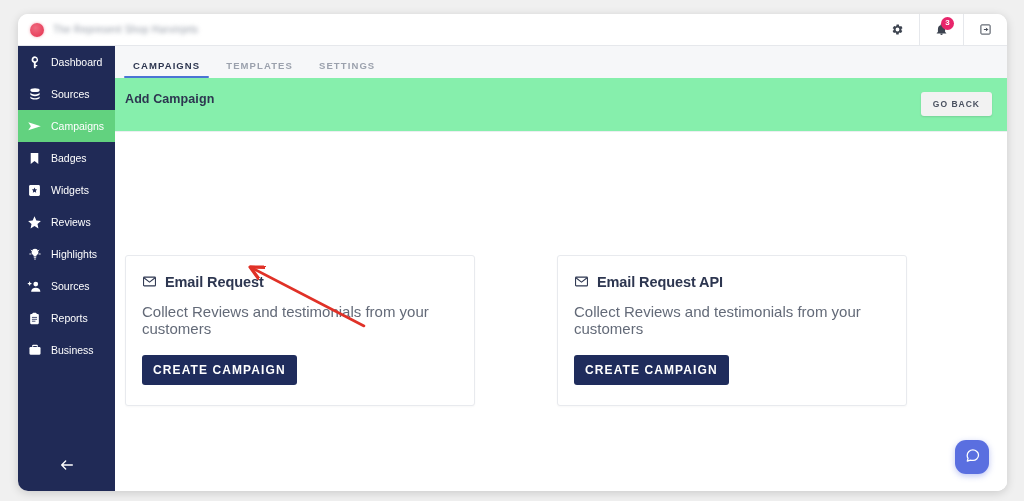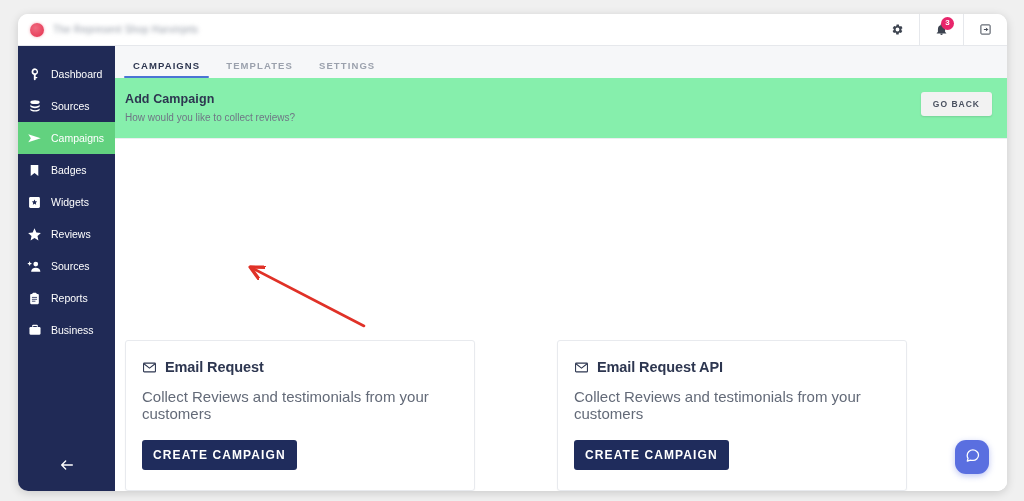--- a/index.html
+++ b/index.html
@@ -107,21 +107,20 @@
     height: calc(100% - 32px);
     display: flex;
   }
 
   
   .sidebar {
     width: 97px;
     background: #202a56;
     flex: 0 0 97px;
     position: relative;
-    padding-top: 12px;
   }
   .nav-item {
     height: 32px;
     display: flex;
     align-items: center;
     gap: 9px;
     padding-left: 9px;
     color: #ffffff;
     font-size: 10.5px;
     cursor: pointer;
@@ -217,21 +216,21 @@
     cursor: pointer;
     box-shadow: 0 1px 2px rgba(0,0,0,.12);
   }
 
   .content {
     flex: 1 1 auto;
     background: #ffffff;
     padding: 37px 0 0 10px;
     display: flex;
     gap: 82px;
-    align-items: flex-end;
+    align-items: center;
   }
 
   .card {
     width: 350px;
     background: #ffffff;
     border: 1px solid #e8eaee;
     border-radius: 3px;
     padding: 18px 16px 20px 16px;
     box-shadow: 0 1px 2px rgba(0,0,0,.03);
   }
@@ -377,20 +376,31 @@
 
       <div class="nav-item">
         <span class="nav-icon">
           <svg width="15" height="15" viewBox="0 0 24 24" fill="currentColor">
             <path d="M12 2l3 6.6 7.2.8-5.4 4.9 1.5 7.1L12 17.7 5.7 21.4l1.5-7.1L1.8 9.4 9 8.6z"></path>
           </svg>
         </span>
         <span class="nav-label">Reviews</span>
       </div>
 
+      <div class="nav-item">
+        <span class="nav-icon">
+          <svg width="14" height="14" viewBox="0 0 24 24" fill="currentColor">
+            <path d="M12 3.2a5.8 5.8 0 0 0-3.2 10.6c.6.4.9 1 .9 1.7v.8h4.6v-.8c0-.7.3-1.3.9-1.7A5.8 5.8 0 0 0 12 3.2z"></path>
+            <rect x="9.7" y="17.6" width="4.6" height="1.5" rx=".7"></rect>
+            <rect x="10.4" y="20.2" width="3.2" height="1.4" rx=".7"></rect>
+            <path d="M3 12h2.2M18.8 12H21M5.4 5.4l1.6 1.6M17 7l1.6-1.6" stroke="currentColor" stroke-width="1.5" stroke-linecap="round"></path>
+          </svg>
+        </span>
+        <span class="nav-label">Highlights</span>
+      </div>
 
       <div class="nav-item">
         <span class="nav-icon">
           <svg width="15" height="15" viewBox="0 0 24 24" fill="currentColor">
             <circle cx="14" cy="8" r="3.8"></circle>
             <path d="M6.6 20.4c0-4 3.3-6.3 7.4-6.3s7.4 2.3 7.4 6.3z"></path>
             <path d="M4.2 5v4.6M1.9 7.3h4.6" stroke="currentColor" stroke-width="1.8" stroke-linecap="round"></path>
           </svg>
         </span>
         <span class="nav-label">Sources</span>
@@ -430,21 +440,20 @@
 
       <div class="tabbar">
         <div class="tab active">CAMPAIGNS</div>
         <div class="tab">TEMPLATES</div>
         <div class="tab">SETTINGS</div>
       </div>
 
       <div class="pagehead">
         <div class="pagehead-text">
           <div class="page-title">Add Campaign</div>
-          <div class="page-sub">How would you like to collect reviews?</div>
         </div>
         <button class="go-back">GO BACK</button>
       </div>
 
       <div class="content">
 
         <div class="card">
           <div class="card-head">
             <span class="card-icon">
               <svg width="15" height="15" viewBox="0 0 24 24" fill="none" stroke="currentColor" stroke-width="1.7">

